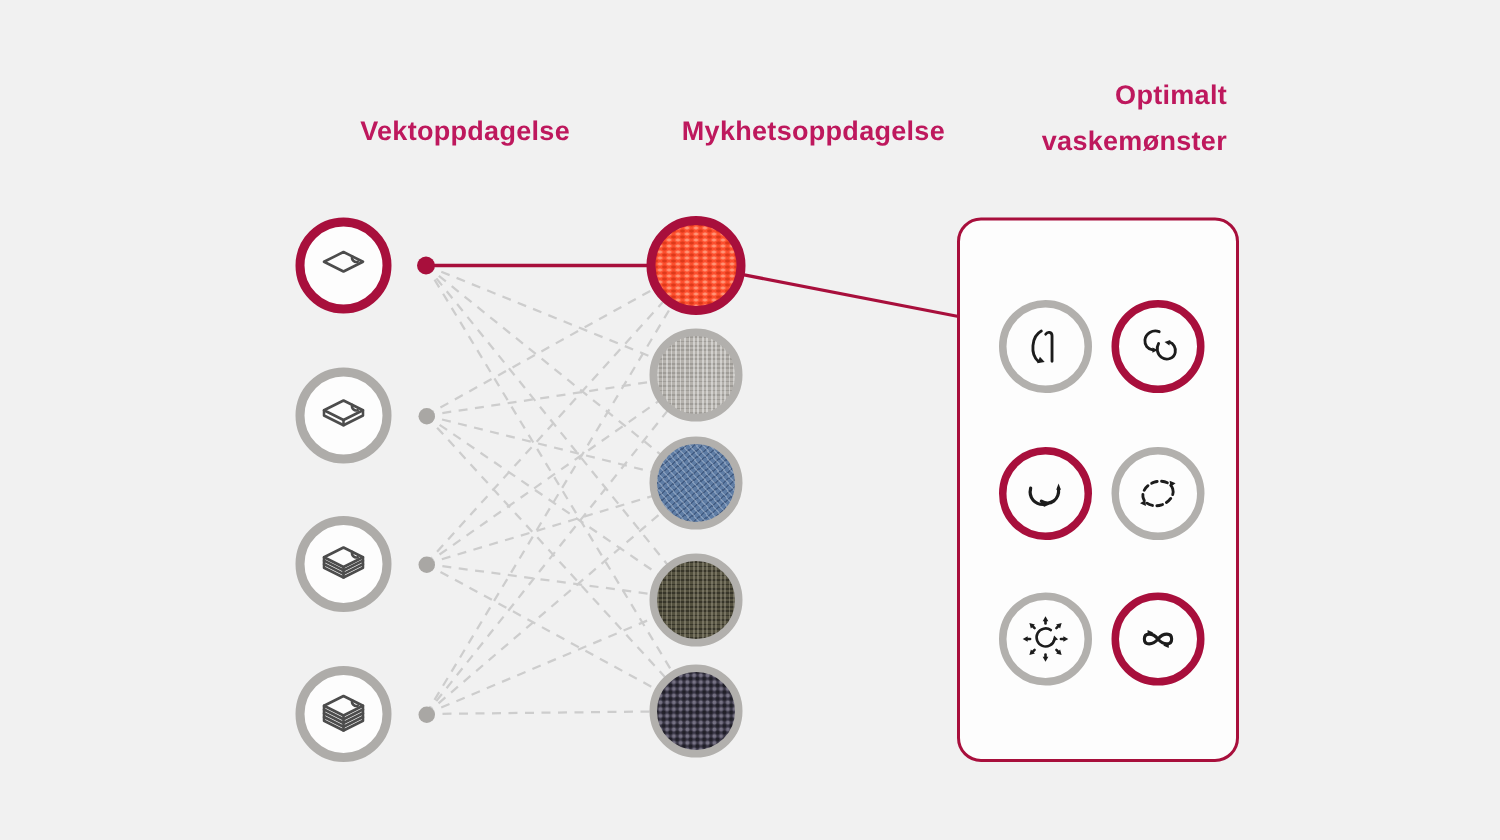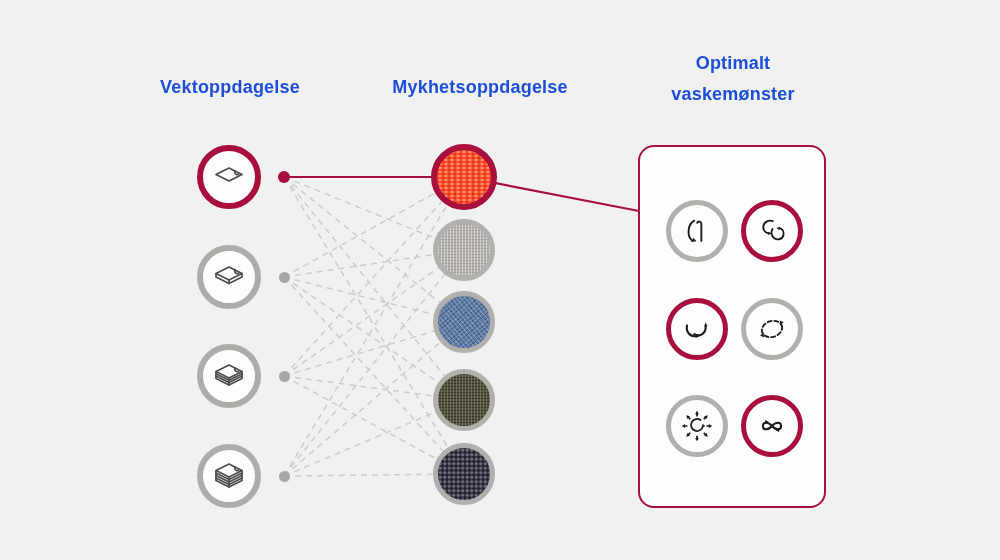--- a/index.html
+++ b/index.html
@@ -2,22 +2,22 @@
 <html><head>
 <meta charset="utf-8">
 <style>
   html,body{margin:0;padding:0;}
   .stage{
     position:relative;width:1000px;height:560px;overflow:hidden;
     background:var(--bg,#f1f1f1);
     font-family:"Liberation Sans",sans-serif;
   }
   .title{
-    position:absolute;color:#1d4ed8;font-size:18px;font-weight:600;
-    letter-spacing:.2px;text-align:center;line-height:1.7;
+    position:absolute;color:#be185d;font-size:18px;font-weight:600;
+    letter-spacing:.2px;text-align:right;line-height:1.7;
   }
   #links{position:absolute;left:0;top:0;width:1000px;height:560px;}
   
   .wnode{
     position:absolute;width:64px;height:64px;border-radius:50%;
     border:6px solid #aeaca9;background:#fdfdfd;box-sizing:border-box;
     display:flex;align-items:center;justify-content:center;
   }
   .wnode.accent{border-color:var(--accent,#a80f3c);}
   .wicon{stroke:#4c4c4c;stroke-width:1.7;fill:none;stroke-linejoin:round;stroke-linecap:round;}

